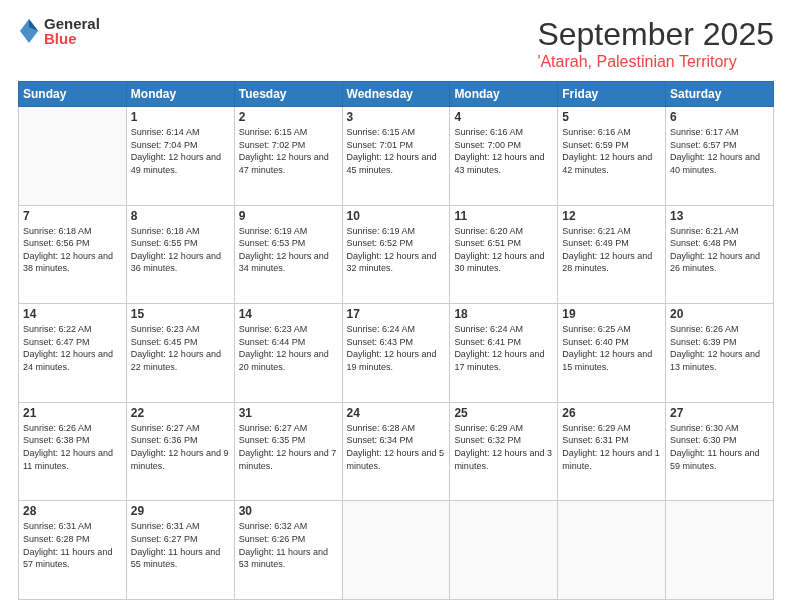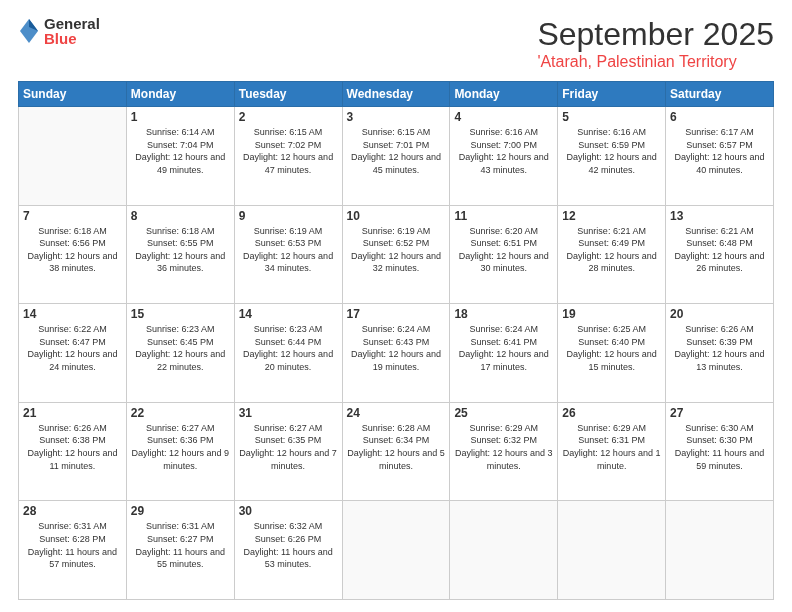--- a/index.html
+++ b/index.html
@@ -86,21 +86,20 @@
       font-size: 12px;
       font-weight: bold;
       color: #333;
       display: block;
       margin-bottom: 2px;
     }
     .day-info {
       font-size: 9px;
       color: #333;
       line-height: 1.4;
-      text-align: center;
     }
     .empty-cell {
       background: #f9f9f9;
     }
   </style>
 </head>
 <body>
 
 <div class="page">
   <div class="header">

